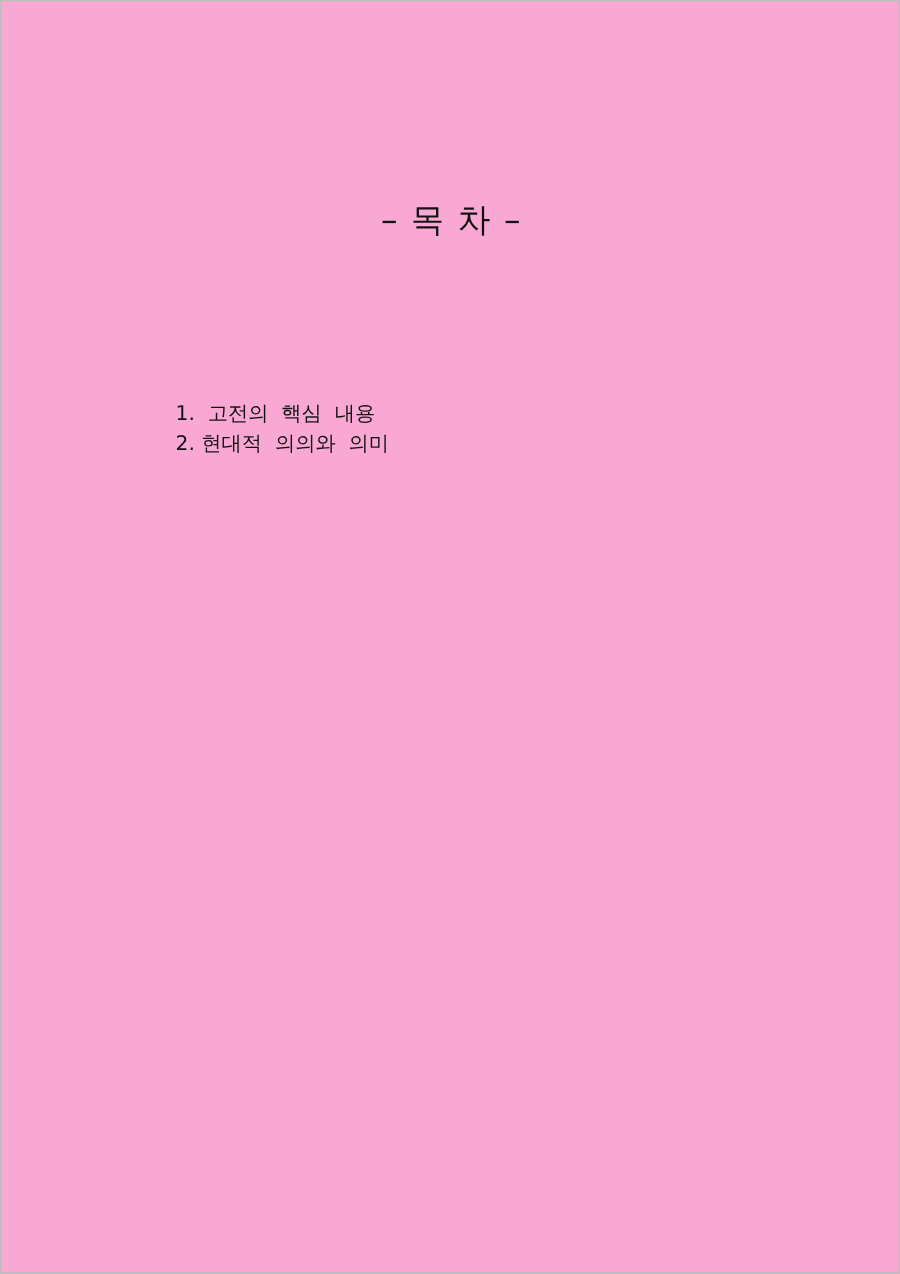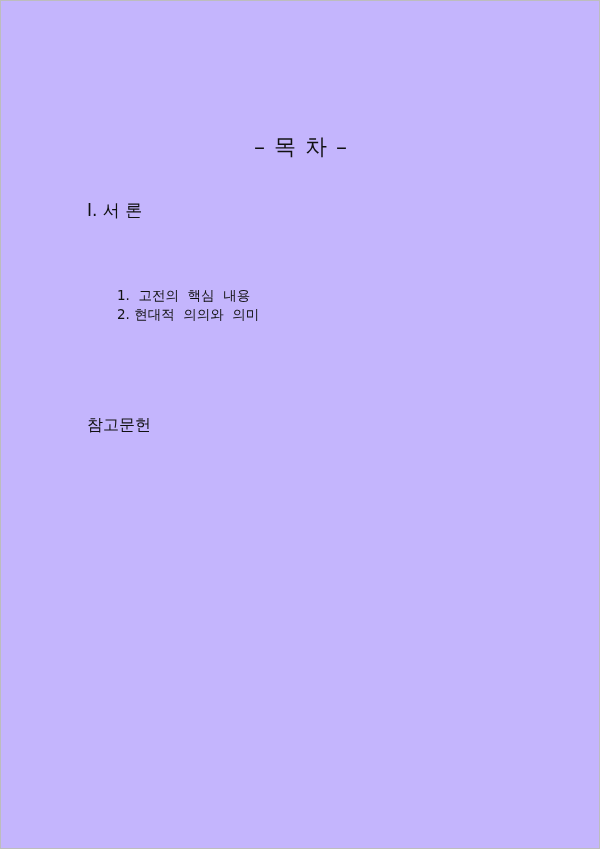--- a/index.html
+++ b/index.html
@@ -7,21 +7,21 @@
     padding: 0;
     background: #c9c9c9;
   }
   body {
     font-family: "DejaVu Sans", "Liberation Sans", sans-serif;
   }
   .page {
     position: relative;
     width: 600px;
     height: 849px;
-    background: #c4b5fd;
+    background: #f9a8d4;
     box-sizing: border-box;
     overflow: hidden;
     margin: 0 auto;
     border: 1px solid #bdbdbd;
   }
   .doc-title {
     position: absolute;
     top: 131px;
     left: 0;
     width: 600px;
@@ -70,34 +70,32 @@
 </style>
 </head>
 <body>
 
 <div class="page">
 
   <div class="doc-title">–  목   차  –</div>
 
   <div class="toc">
 
-    <div class="toc-entry level-1">I. 서 론</div>
 
     <div class="spacer-lg"></div>
 
 
     <div class="spacer-sm"></div>
 
     <ul class="sub-list">
       <li class="sub-entry">1.  고전의  핵심  내용</li>
       <li class="sub-entry">2. 현대적  의의와  의미</li>
     </ul>
 
     <div class="spacer-md"></div>
 
 
     <div class="spacer-lg"></div>
 
-    <div class="ref-entry">참고문헌</div>
 
   </div>
 
 </div>
 
 </body></html>

